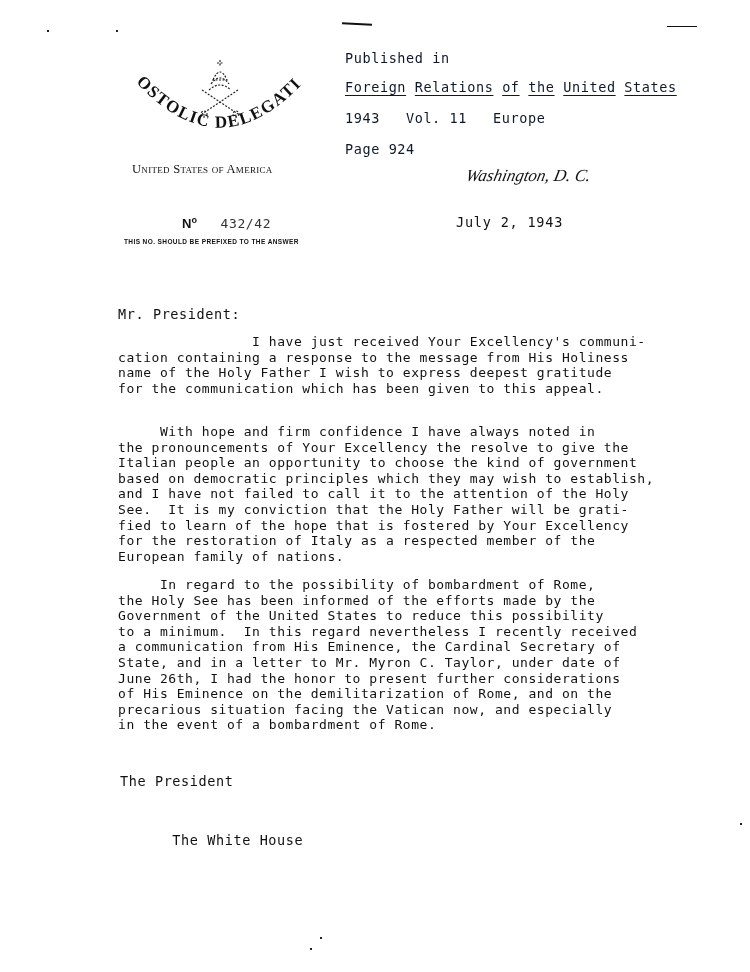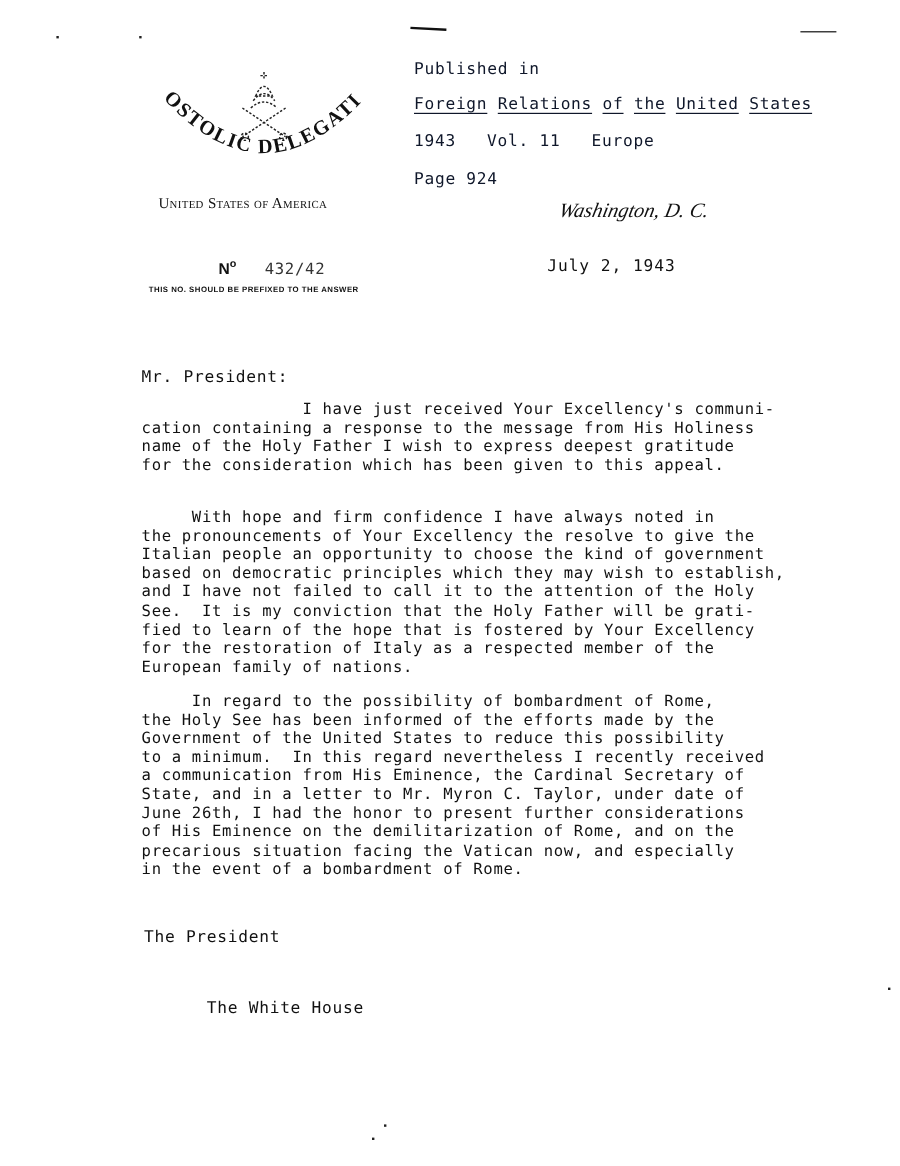--- a/index.html
+++ b/index.html
@@ -180,20 +180,20 @@
 
 <div class="abs refno">
   <span class="no-label"><span>N</span><sup>o</sup></span>
   <span class="no-value">432/42</span>
 </div>
 <div class="abs refno-note">THIS NO. SHOULD BE PREFIXED TO THE ANSWER</div>
 <div class="abs date">July 2, 1943</div>
 
 <div class="abs salutation">Mr. President:</div>
 
-<div class="abs para p1"><div>                I have just received Your Excellency's communi-</div><div>cation containing a response to the message from His Holiness</div><div>name of the Holy Father I wish to express deepest gratitude</div><div>for the consideration which has been given to this appeal.</div></div>
+<div class="abs para p1"><div>                I have just received Your Excellency's communi-</div><div>cation containing a response to the message from His Holiness</div><div>name of the Holy Father I wish to express deepest gratitude</div><div>for the communication which has been given to this appeal.</div></div>
 
 <div class="abs para p2"><div>     With hope and firm confidence I have always noted in</div><div>the pronouncements of Your Excellency the resolve to give the</div><div>Italian people an opportunity to choose the kind of government</div><div>based on democratic principles which they may wish to establish,</div><div>and I have not failed to call it to the attention of the Holy</div><div>See.  It is my conviction that the Holy Father will be grati-</div><div>fied to learn of the hope that is fostered by Your Excellency</div><div>for the restoration of Italy as a respected member of the</div><div>European family of nations.</div></div>
 
 <div class="abs para p3"><div>     In regard to the possibility of bombardment of Rome,</div><div>the Holy See has been informed of the efforts made by the</div><div>Government of the United States to reduce this possibility</div><div>to a minimum.  In this regard nevertheless I recently received</div><div>a communication from His Eminence, the Cardinal Secretary of</div><div>State, and in a letter to Mr. Myron C. Taylor, under date of</div><div>June 26th, I had the honor to present further considerations</div><div>of His Eminence on the demilitarization of Rome, and on the</div><div>precarious situation facing the Vatican now, and especially</div><div>in the event of a bombardment of Rome.</div></div>
 
 <div class="abs closing-line c1">The President</div>
 <div class="abs closing-line c2">      The White House</div>
 
 </body></html>

